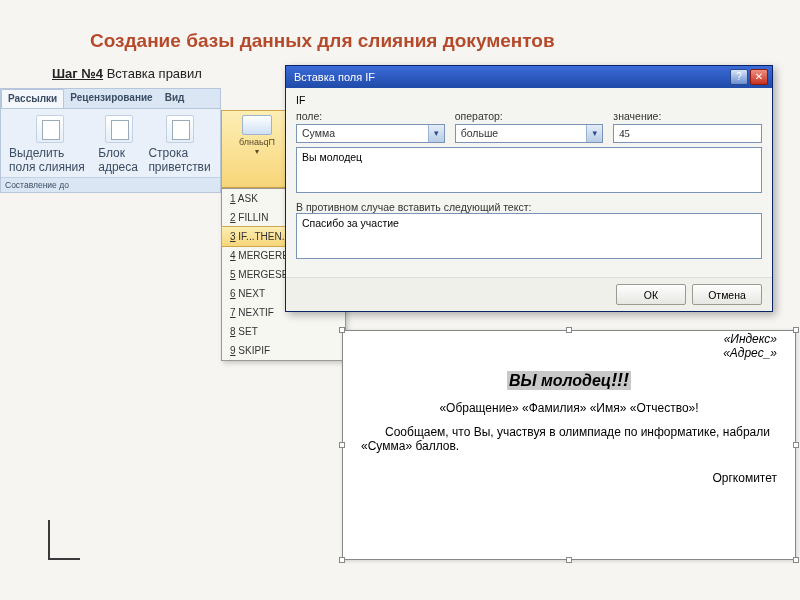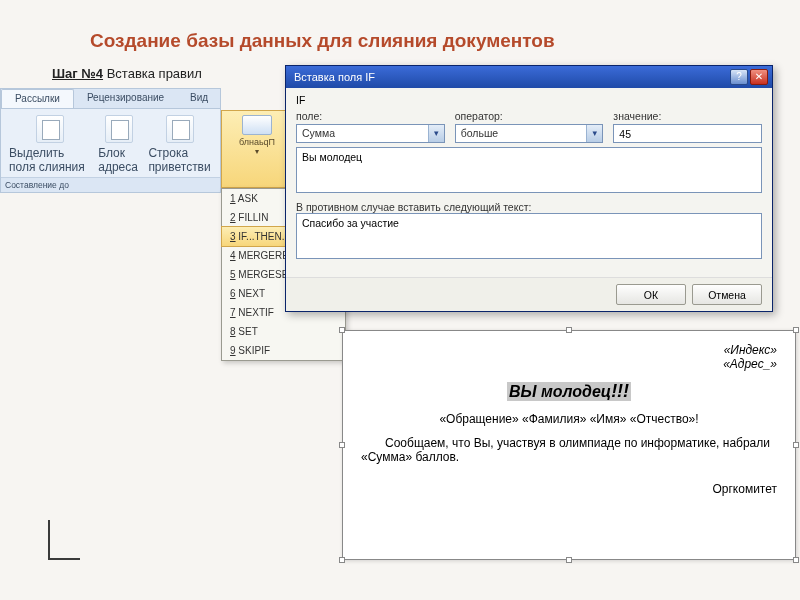--- a/index.html
+++ b/index.html
@@ -9,21 +9,21 @@
   .slide-border-bottom { position: absolute; left: 48px; top: 558px; width: 32px; height: 2px; background: #3a3a3a; }
 
   .title { position: absolute; left: 90px; top: 30px; font-size: 19px; font-weight: bold; color: #b54a2b; }
 
   .step { position: absolute; left: 52px; top: 66px; font-size: 13px; color: #222; }
   .step b { text-decoration: underline; }
 
   
   .ribbon { position: absolute; left: 0px; top: 88px; width: 221px; background: #dbe6f4; border: 1px solid #b6c7db; }
   .tabs { display: flex; background: #dbe6f4; border-bottom: 1px solid #b6c7db; height: 20px; font-size: 10px; }
-  .tab { padding: 3px 13px; color: #3b4d63; cursor: pointer; }
+  .tab { padding: 3px 6px; color: #3b4d63; cursor: pointer; font-weight: bold; }
   .tab.active { background: #f4f8fd; border: 1px solid #b6c7db; border-bottom: none; border-radius: 2px 2px 0 0; }
   .ribbon-body { display: flex; padding: 6px 4px 2px; background: #e9f0f9; }
   .rb-item { font-size: 12px; color: #3b4d63; padding: 0 4px; line-height: 1.2; }
   .rb-icon { width: 28px; height: 28px; margin: 0 auto 3px; background: linear-gradient(#fff,#e6eef7); border: 1px solid #c2d1e3; border-radius: 2px; position: relative; }
   .rb-icon::before { content:''; position:absolute; left:5px; top:4px; width:16px; height:18px; background:#fff; border:1px solid #9ab; }
   .ribbon-footer { font-size: 8.5px; color: #3b4d63; background:#dbe6f4; padding: 2px 4px; border-top:1px solid #c2d1e3; }
 
   
   .rules-btn-group { position: absolute; left: 221px; top: 110px; width: 72px; height: 78px; background: linear-gradient(#fdeeb5,#f7d67a); border: 1px solid #d1a64b; text-align:center; font-size:9px; padding-top:4px; color:#5a4a2a;}
   .rules-btn-icon { width: 30px; height: 20px; margin: 0 auto 2px; background: linear-gradient(#fff,#cfe0f4); border:1px solid #9cb4d1; border-radius:2px; }
@@ -42,27 +42,27 @@
   .tb-btn.close { background: linear-gradient(#f09080,#c83020); border-color:#8a1a0c; }
 
   .dlg-body { padding: 6px 10px 10px; font-size: 10.5px; color:#333; }
   .dlg-body .if-lbl { color:#000; margin-bottom: 4px; }
   .dlg-row { display:flex; gap: 10px; margin-bottom: 4px; }
   .dlg-col { flex:1; }
   .dlg-col label { display:block; margin-bottom: 2px; color:#333; }
   .select { display:flex; border:1px solid #7a94b8; background:#fff; height: 19px; }
   .select span { flex:1; padding: 2px 5px; font-size:10.5px; }
   .select .dd { width:16px; background: linear-gradient(#e4edf8,#b8cde6); border-left:1px solid #9ab3d2; text-align:center; font-size:9px; line-height:17px; color:#2a4a8a; cursor:pointer; }
-  .dlg-input { width: 100%; border:1px solid #7a94b8; background:#fff; height: 19px; padding: 2px 5px; font-size: 10.5px; }
+  .dlg-input { width: 100%; border:1px solid #7a94b8; background:#fff; height: 19px; padding: 2px 5px; font-size: 10.5px; font-family: Liberation Serif, serif; }
   .dlg-textarea { width:100%; height: 46px; border:1px solid #7a94b8; background:#fff; padding:3px 5px; font-size:10.5px; resize:none; margin-bottom:6px; }
   .dlg-buttons { display:flex; justify-content:flex-end; gap:6px; padding: 6px 10px; border-top: 1px solid #ddd; background:#f0f0ea; }
   .dlg-btn { min-width: 70px; height: 21px; background: linear-gradient(#fefefe,#e6e6e2); border:1px solid #9a9a90; font-size:10.5px; cursor:pointer; border-radius:2px; }
 
   
-  .doc { position: absolute; left: 342px; top: 330px; width: 454px; height: 230px; background:#fff; border:1px solid #888; box-shadow: 1px 1px 4px rgba(0,0,0,.15); padding: 12px 18px; font-family: 'Times New Roman', serif; font-size: 12px; color:#000; }
+  .doc { position: absolute; left: 342px; top: 330px; width: 454px; height: 230px; background:#fff; border:1px solid #888; box-shadow: 1px 1px 4px rgba(0,0,0,.15); padding: 1px 18px; font-family: 'Times New Roman', serif; font-size: 12px; color:#000; }
   .doc .corner { position:absolute; width:6px; height:6px; background:#fff; border:1px solid #888; }
   .doc .corner.tl{left:-4px;top:-4px;} .doc .corner.tr{right:-4px;top:-4px;}
   .doc .corner.bl{left:-4px;bottom:-4px;} .doc .corner.br{right:-4px;bottom:-4px;}
   .doc .corner.ml{left:-4px;top:calc(50% - 3px);} .doc .corner.mr{right:-4px;top:calc(50% - 3px);}
   .doc .corner.mt{left:calc(50% - 3px);top:-4px;} .doc .corner.mb{left:calc(50% - 3px);bottom:-4px;}
   .doc .r { text-align: right; font-style: italic; }
   .doc .c { text-align: center; margin: 10px 0; }
   .doc .highlight { background: #c8c8c8; font-style: italic; font-weight: bold; font-size: 16px; font-family: 'Times New Roman', serif; padding: 1px 2px; }
   .doc .highlight .ex { font-size: 18px; }
   .doc .body-text { text-indent: 24px; margin-top: 10px; }

